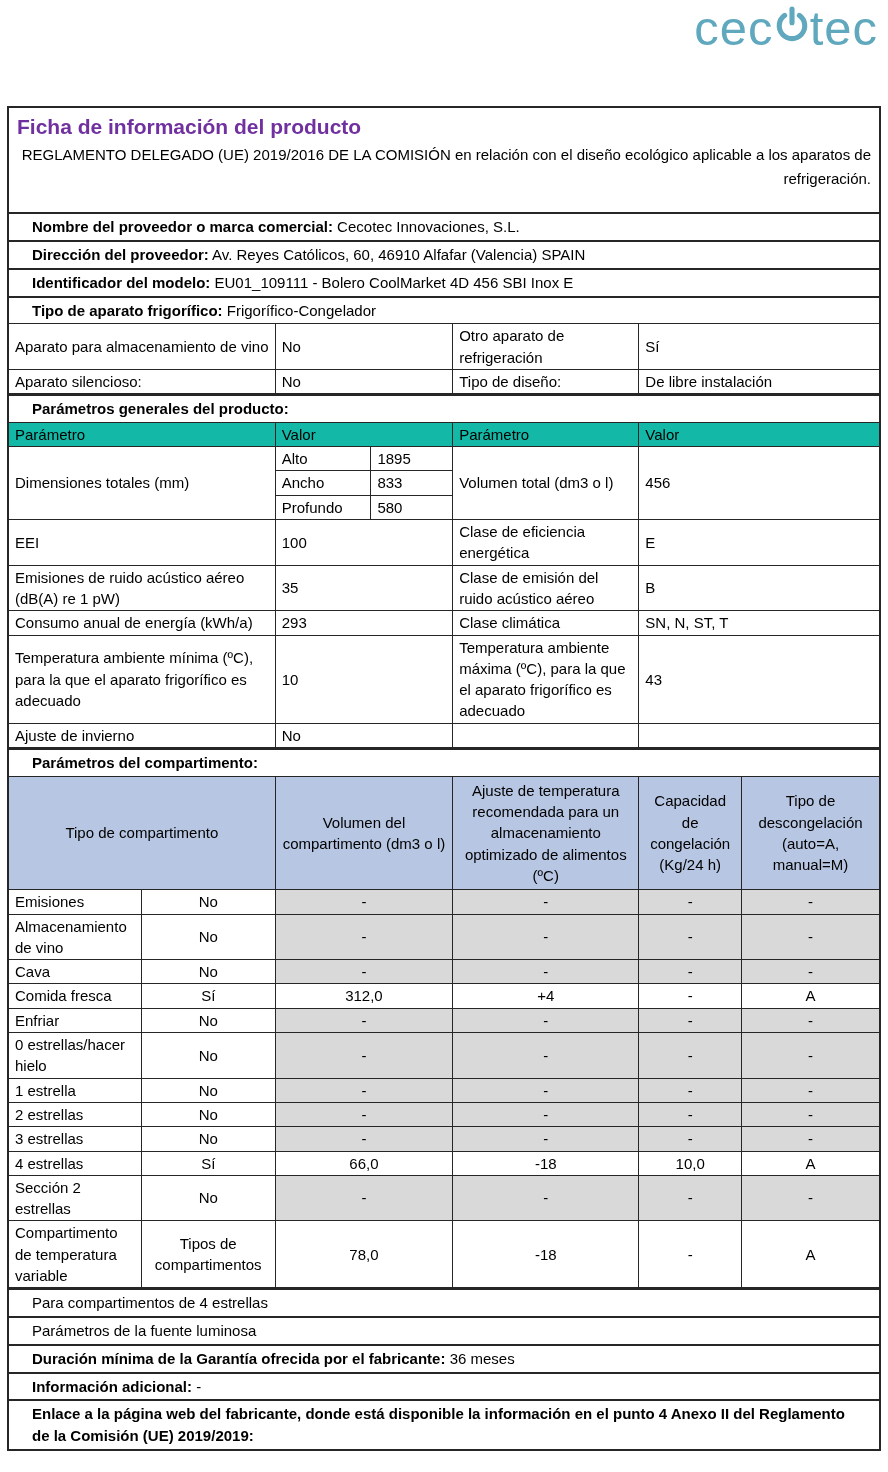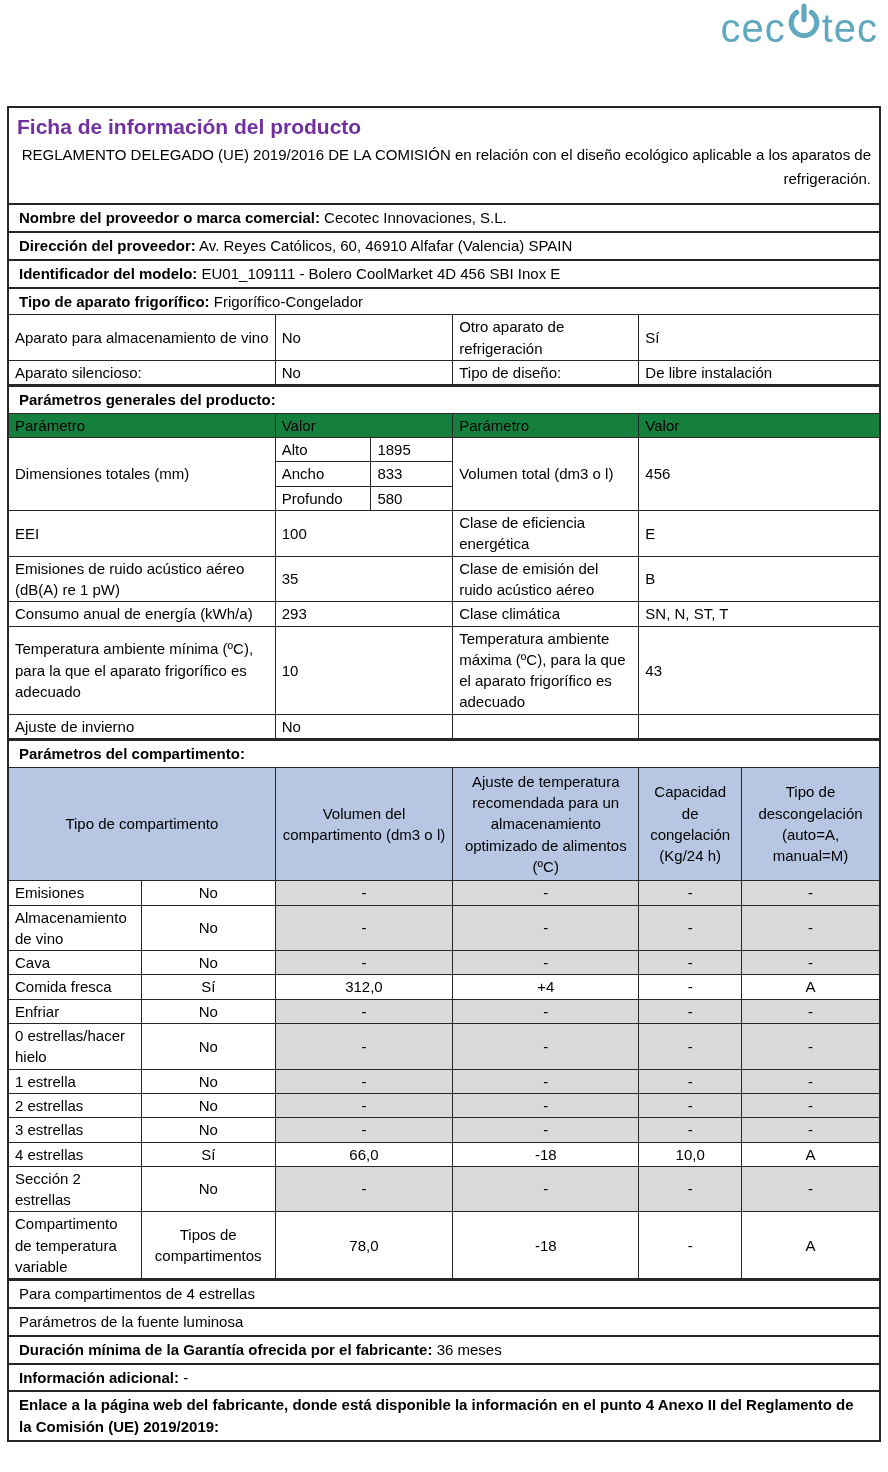--- a/index.html
+++ b/index.html
@@ -5,38 +5,38 @@
   html,body{margin:0;padding:0;background:#ffffff;}
   body{
     width:888px;height:1472px;overflow:hidden;
     font-family:"Liberation Sans","DejaVu Sans",sans-serif;
     color:#000;
     -webkit-font-smoothing:antialiased;
   }
   
   .logo-bar{position:relative;height:106px;}
   .logo{position:absolute;top:0px;right:10px;display:flex;align-items:flex-start;
-        color:#5fa8bd;font-size:40px;line-height:56px;letter-spacing:1px;font-weight:400;}
+        color:#5fa8bd;font-size:49px;line-height:56px;letter-spacing:1px;font-weight:400;}
   .logo .pw{margin:0 1px;}
   
   .sheet{margin:0 7px;border:2px solid #262626;}
-  .row{border-top:2px solid #262626;padding:2px 10px;font-size:15px;line-height:1.45;min-height:20px;}
+  .row{border-top:2px solid #262626;padding:2px 23px;font-size:15px;line-height:1.45;min-height:20px;}
   .row.first{border-top:none;}
   .b{font-weight:bold;}
-  .title-block{padding:6px 8px 12px 8px;}
+  .title-block{padding:6px 8px 21px 8px;}
   .title-block h1{margin:0 0 3px 0;font-size:21px;line-height:1.25;color:#7030a0;font-weight:bold;}
   .title-block p{margin:0;font-size:15px;line-height:1.6;text-align:right;}
   
   table{width:100%;border-collapse:collapse;table-layout:fixed;border-top:1px solid #262626;}
   td,th{border:1px solid #262626;padding:1px 6px;font-size:15px;line-height:1.42;
         vertical-align:middle;font-weight:normal;text-align:left;height:21px;overflow:hidden;}
   td:first-child,th:first-child{border-left:none;}
   td:last-child,th:last-child{border-right:none;}
   .c{text-align:center;}
-  .hd{background:#15803d;}
+  .hd{background:#14b8a6;}
   .hdc{background:#b7c6e2;text-align:center;padding:3px 5px;}
   .gray{background:#d9d9d9;text-align:center;}
   .section{font-weight:bold;}
   .reg{font-weight:normal;}
 </style>
 </head>
 <body>
 
 <div class="logo-bar">
   <div class="logo">

